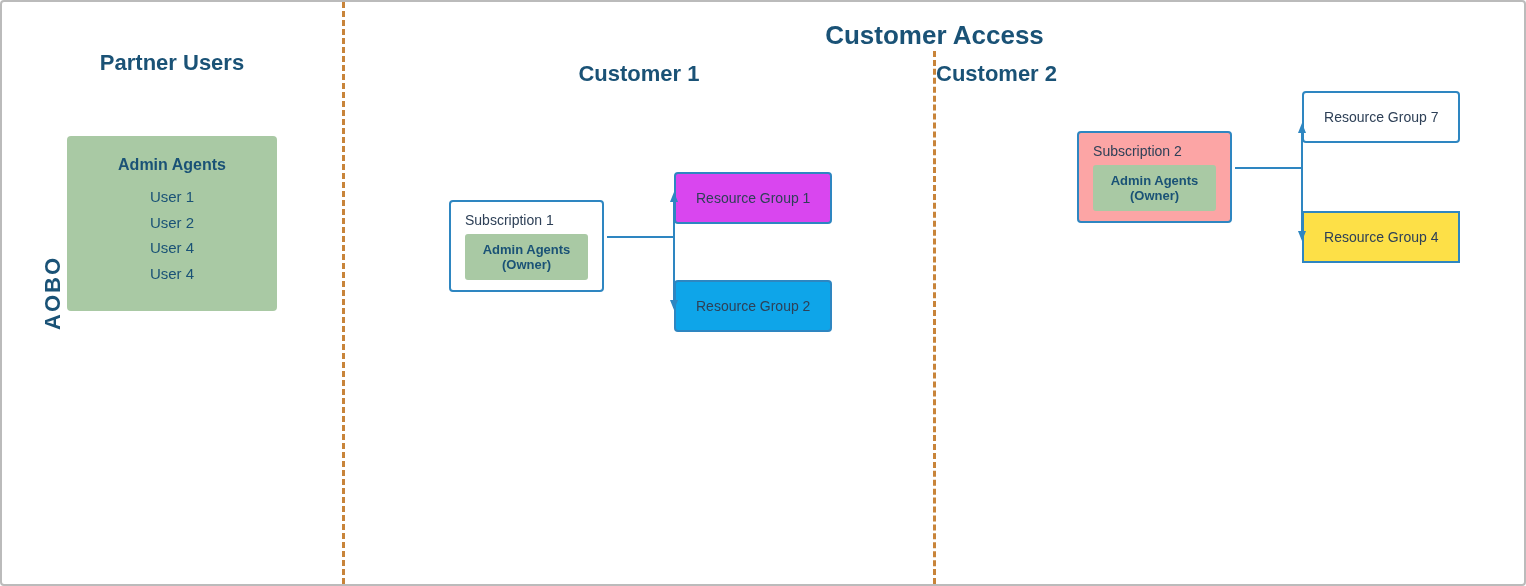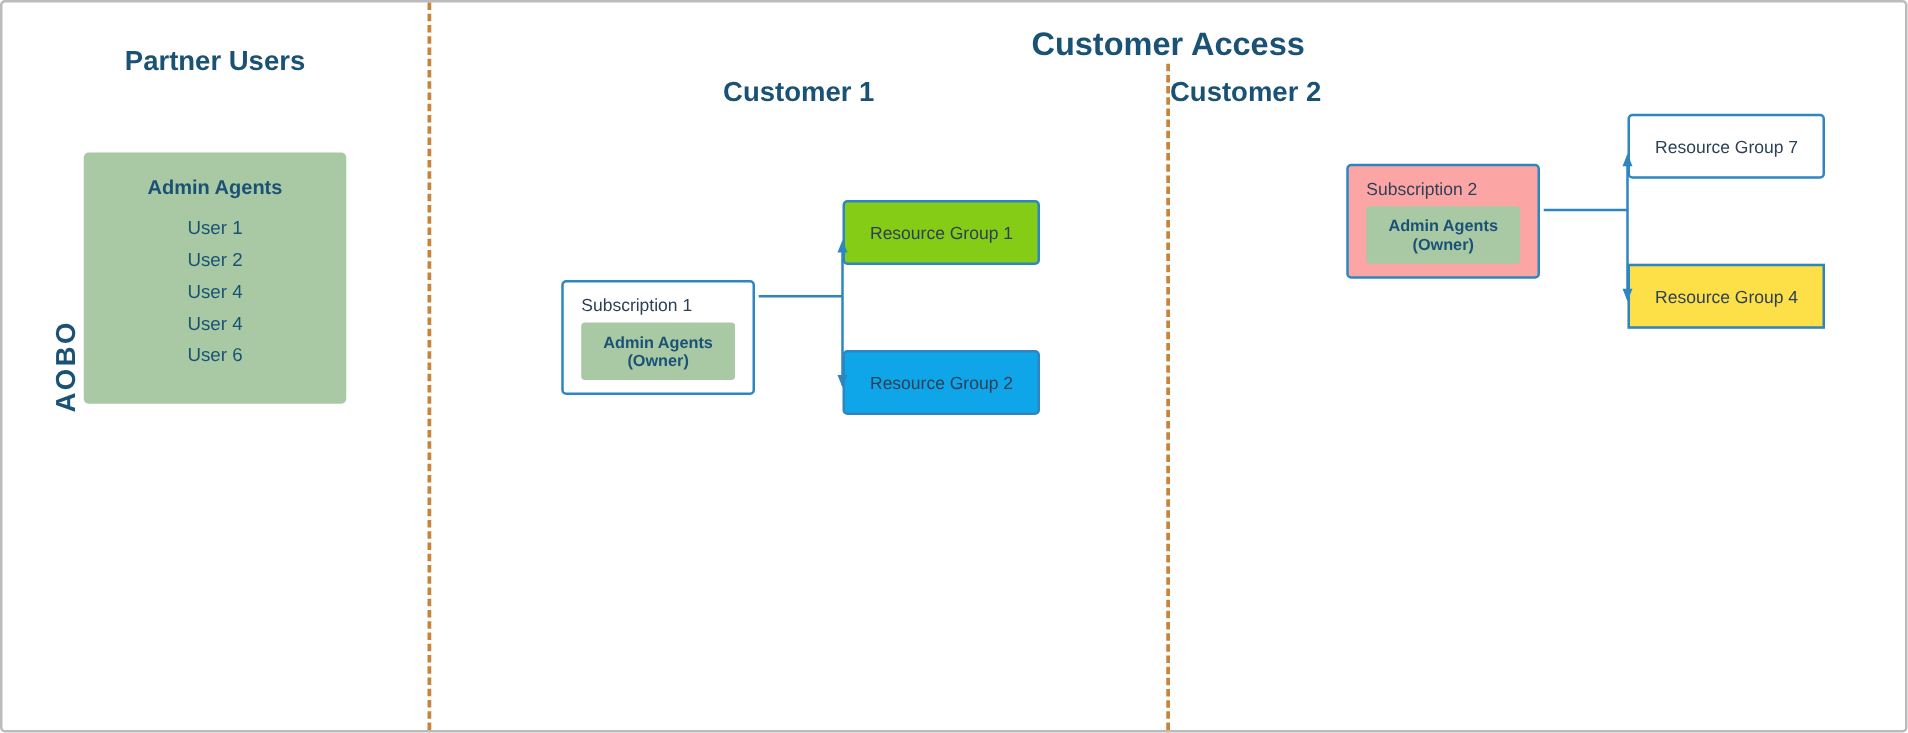--- a/index.html
+++ b/index.html
@@ -31,21 +31,21 @@
       align-items: center;
       position: relative;
       padding-top: 20px;
     }
 
     .partner-title {
       font-size: 22px;
       font-weight: bold;
       color: #1a5276;
       text-align: center;
-      margin-top: 14px;
+      margin-top: 28px;
     }
 
     .aobo-label {
       position: absolute;
       left: 14px;
       top: 50%;
       transform: translateY(-50%) rotate(-90deg);
       font-size: 22px;
       font-weight: bold;
       color: #1a5276;
@@ -147,43 +147,42 @@
 
   <div class="partner-section">
     <span class="aobo-label">AOBO</span>
     <span class="partner-title">Partner Users</span>
     <div class="admin-box">
       <div class="admin-title">Admin Agents</div>
       <div class="user-item">User 1</div>
       <div class="user-item">User 2</div>
       <div class="user-item">User 4</div>
       <div class="user-item">User 4</div>
-      <div class="user-item">User 6</div>
     </div>
   </div>
 
   <div class="dashed-divider"></div>
 
   <div class="customer-access-section">
     <span class="customer-access-title">Customer Access</span>
 
     <div class="customers-row">
 
       <div class="customer-1-section">
         <span class="customer-title">Customer 1</span>
 
         <div style="position:relative; width:420px; height:220px; margin-top:10px;">
 
-          <div style="position:absolute; left:20px; top:60px; border:2px solid #2e86c1; border-radius:4px; background:#fff; padding:10px 14px; min-width:155px;margin-top:24px;">
+          <div style="position:absolute; left:20px; top:60px; border:2px solid #2e86c1; border-radius:4px; background:#fff; padding:10px 14px; min-width:155px;">
             <div style="font-size:14px; color:#2e4057;">Subscription 1</div>
             <div style="background:#a9c9a4; border-radius:3px; padding:8px 10px; font-size:13px; font-weight:bold; color:#1a5276; text-align:center; margin-top:6px; white-space:pre-line;">Admin Agents
 (Owner)</div>
           </div>
 
-          <div style="position:absolute; left:245px; top:20px; border:2px solid #2e86c1; border-radius:4px; background:#84cc16; padding:16px 20px; font-size:14px; color:#2e4057; text-align:center; min-width:155px;">
+          <div style="position:absolute; left:245px; top:32px; border:2px solid #2e86c1; border-radius:4px; background:#d946ef; padding:16px 20px; font-size:14px; color:#2e4057; text-align:center; min-width:155px;">
             <span>Resource Group 1</span>
           </div>
 
           <div style="position:absolute; left:245px; top:140px; border:2px solid #2e86c1; border-radius:4px; background:#0ea5e9; padding:16px 20px; font-size:14px; color:#2e4057; text-align:center; min-width:155px;">
             <span>Resource Group 2</span>
           </div>
 
           <svg style="position:absolute;top:0;left:0;width:100%;height:100%;pointer-events:none;">
 
             <line x1="178" y1="97" x2="245" y2="97" stroke="#2e86c1" stroke-width="2"></line>

